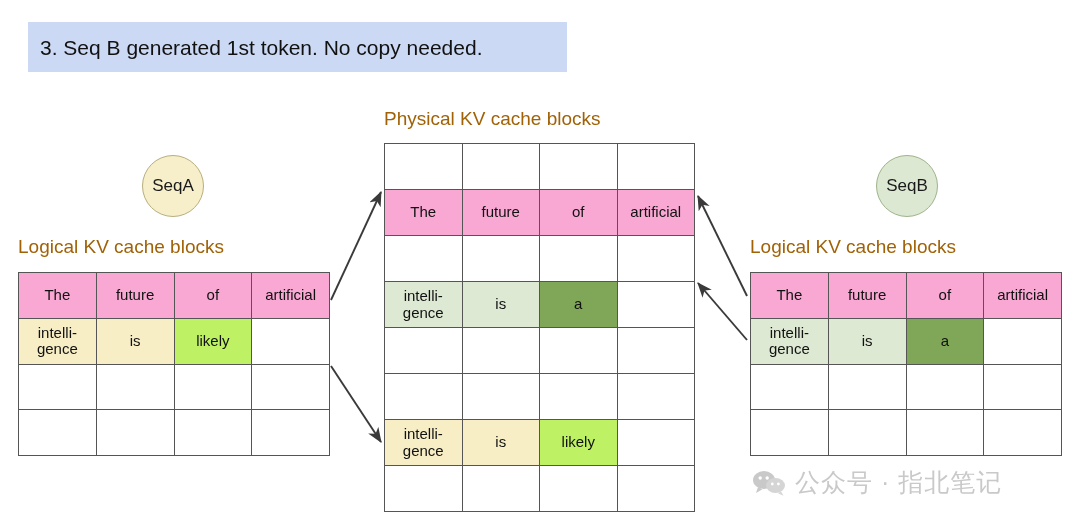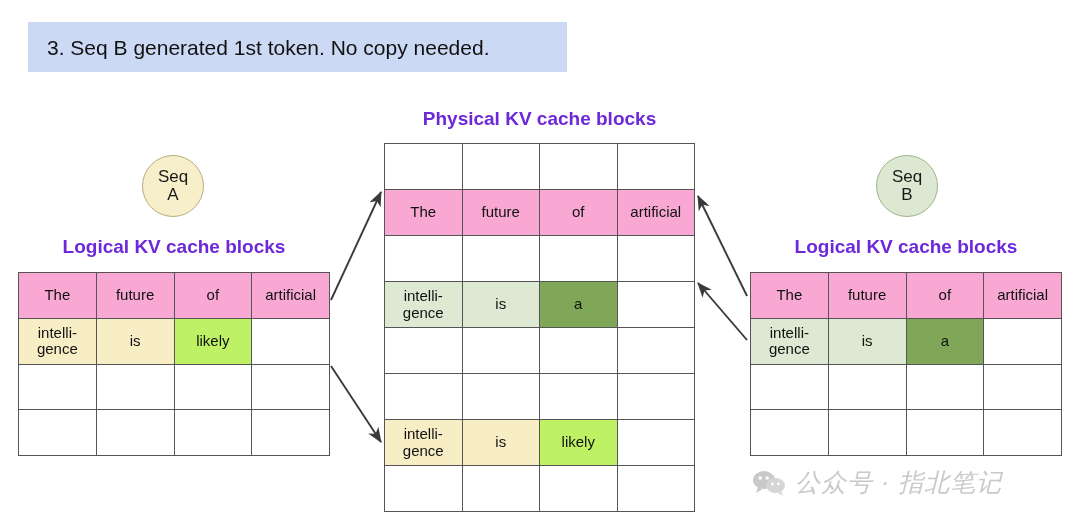--- a/index.html
+++ b/index.html
@@ -22,52 +22,51 @@
   
   #banner {
     position: absolute;
     left: 28px;
     top: 22px;
     width: 539px;
     height: 50px;
     background: #ccd9f4;
     display: flex;
     align-items: center;
-    padding-left: 19px;
+    padding-left: 12px;
     box-sizing: border-box;
   }
   #banner .banner-text {
     font-size: 21px;
     line-height: 1;
     color: #111111;
     white-space: nowrap;
   }
 
   
   .caption {
     position: absolute;
     font-size: 19px;
-    color: #6d28d9;
-    white-space: nowrap;
-    text-align: center;
-    font-weight: bold;
+    color: #a16207;
+    white-space: nowrap;
+    text-align: left;
   }
   #caption-physical { left: 384px; top: 108px; width: 311px; }
   #caption-left     { left: 18px;  top: 236px; width: 312px; }
   #caption-right    { left: 750px; top: 236px; width: 312px; }
 
   
   .seq-circle {
     position: absolute;
     width: 62px;
     height: 62px;
     border-radius: 50%;
     border: 1.4px solid #9a9a8a;
     display: flex;
-    flex-direction: column;
+    flex-direction: row;
     align-items: center;
     justify-content: center;
     font-size: 17px;
     line-height: 1.05;
     box-sizing: border-box;
   }
   #seq-a { left: 142px; top: 155px; background: #f7efc9; border-color: #b9ae7e; }
   #seq-b { left: 876px; top: 155px; background: #dce8d1; border-color: #9fb48c; }
 
   
@@ -115,21 +114,20 @@
     pointer-events: none;
   }
 
   
   #watermark {
     position: absolute;
     left: 752px;
     top: 466px;
     width: 320px;
     height: 60px;
-    font-style: italic;
   }
   #watermark .wm-row {
     display: flex;
     align-items: center;
     gap: 9px;
   }
   #watermark .wm-main {
     font-size: 25px;
     color: #c9c9c9;
     white-space: nowrap;

